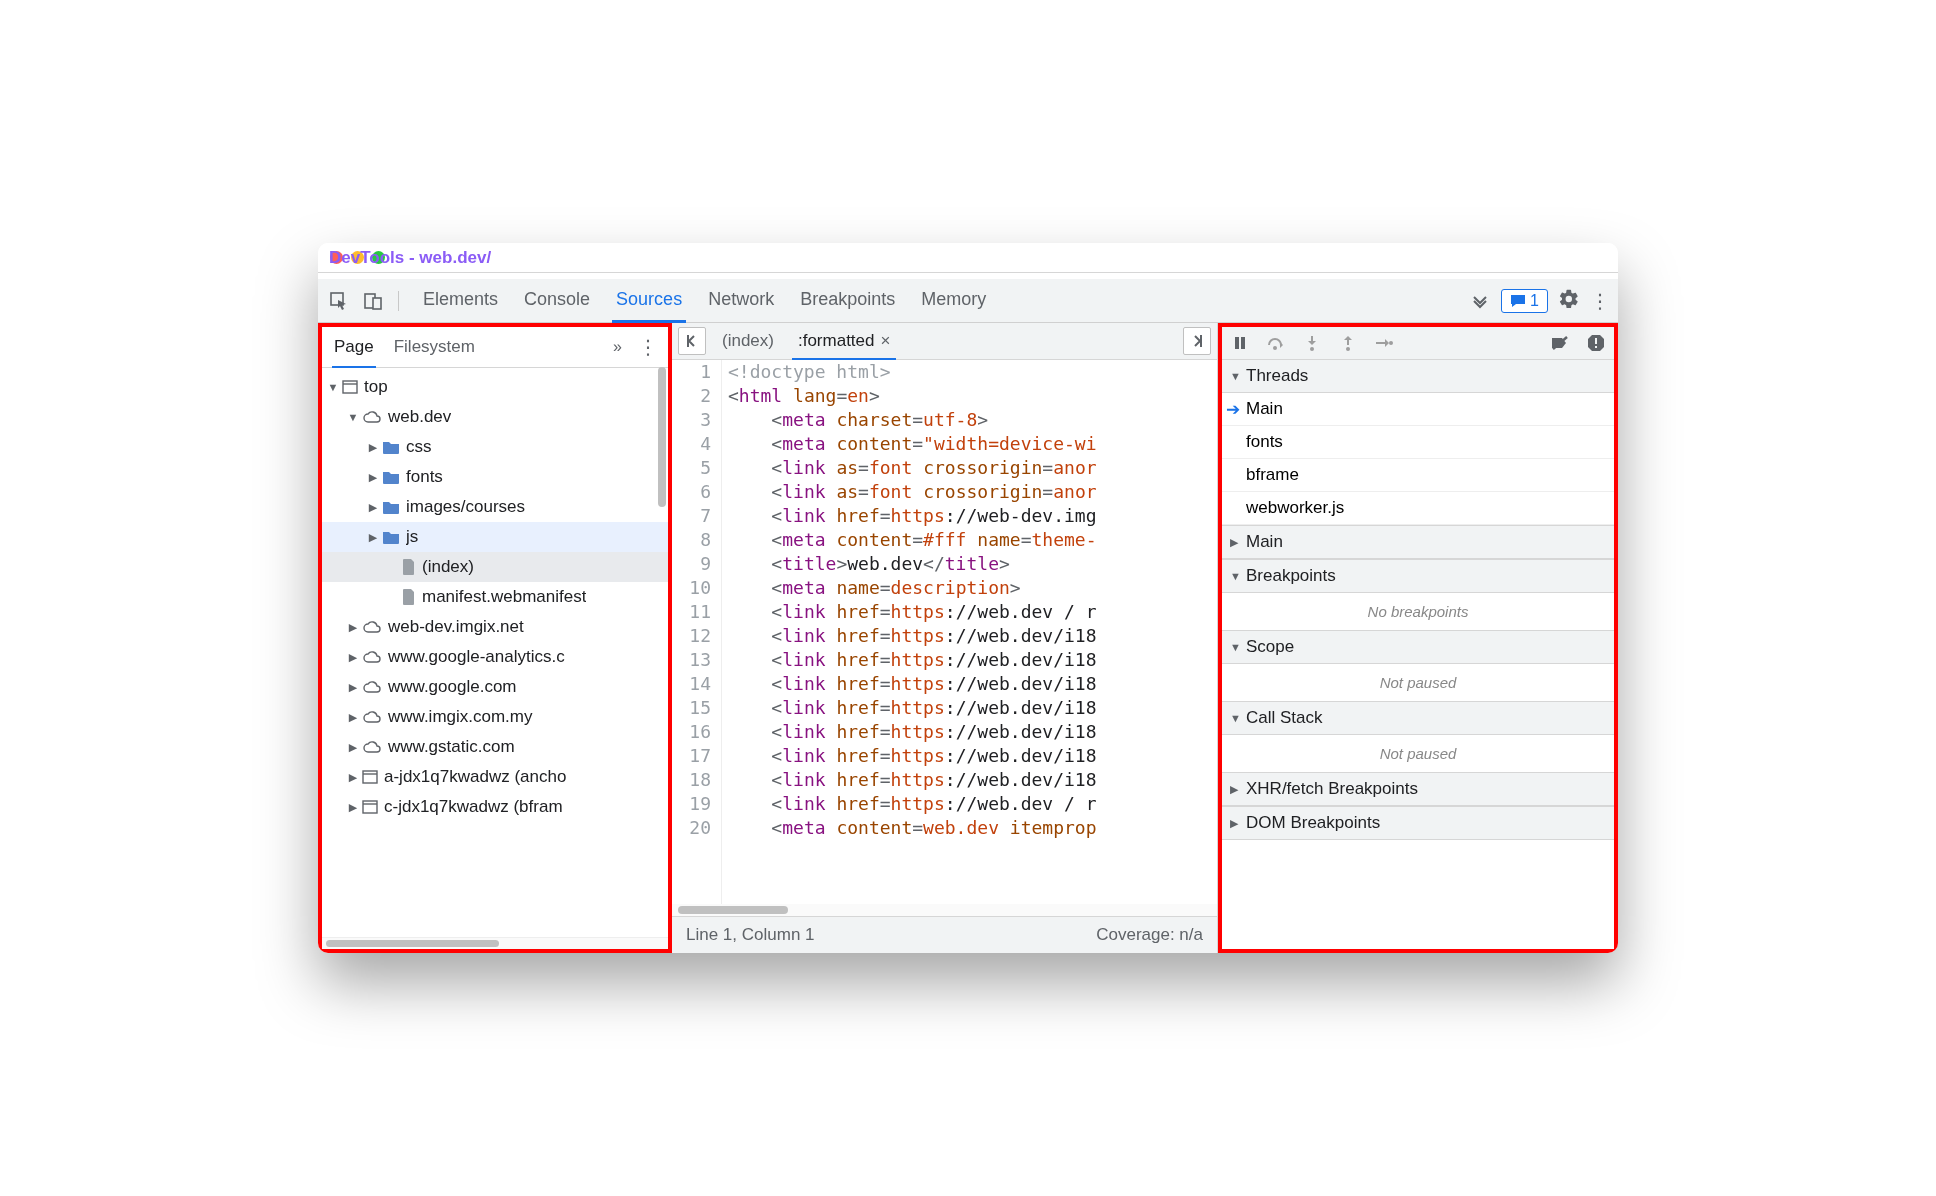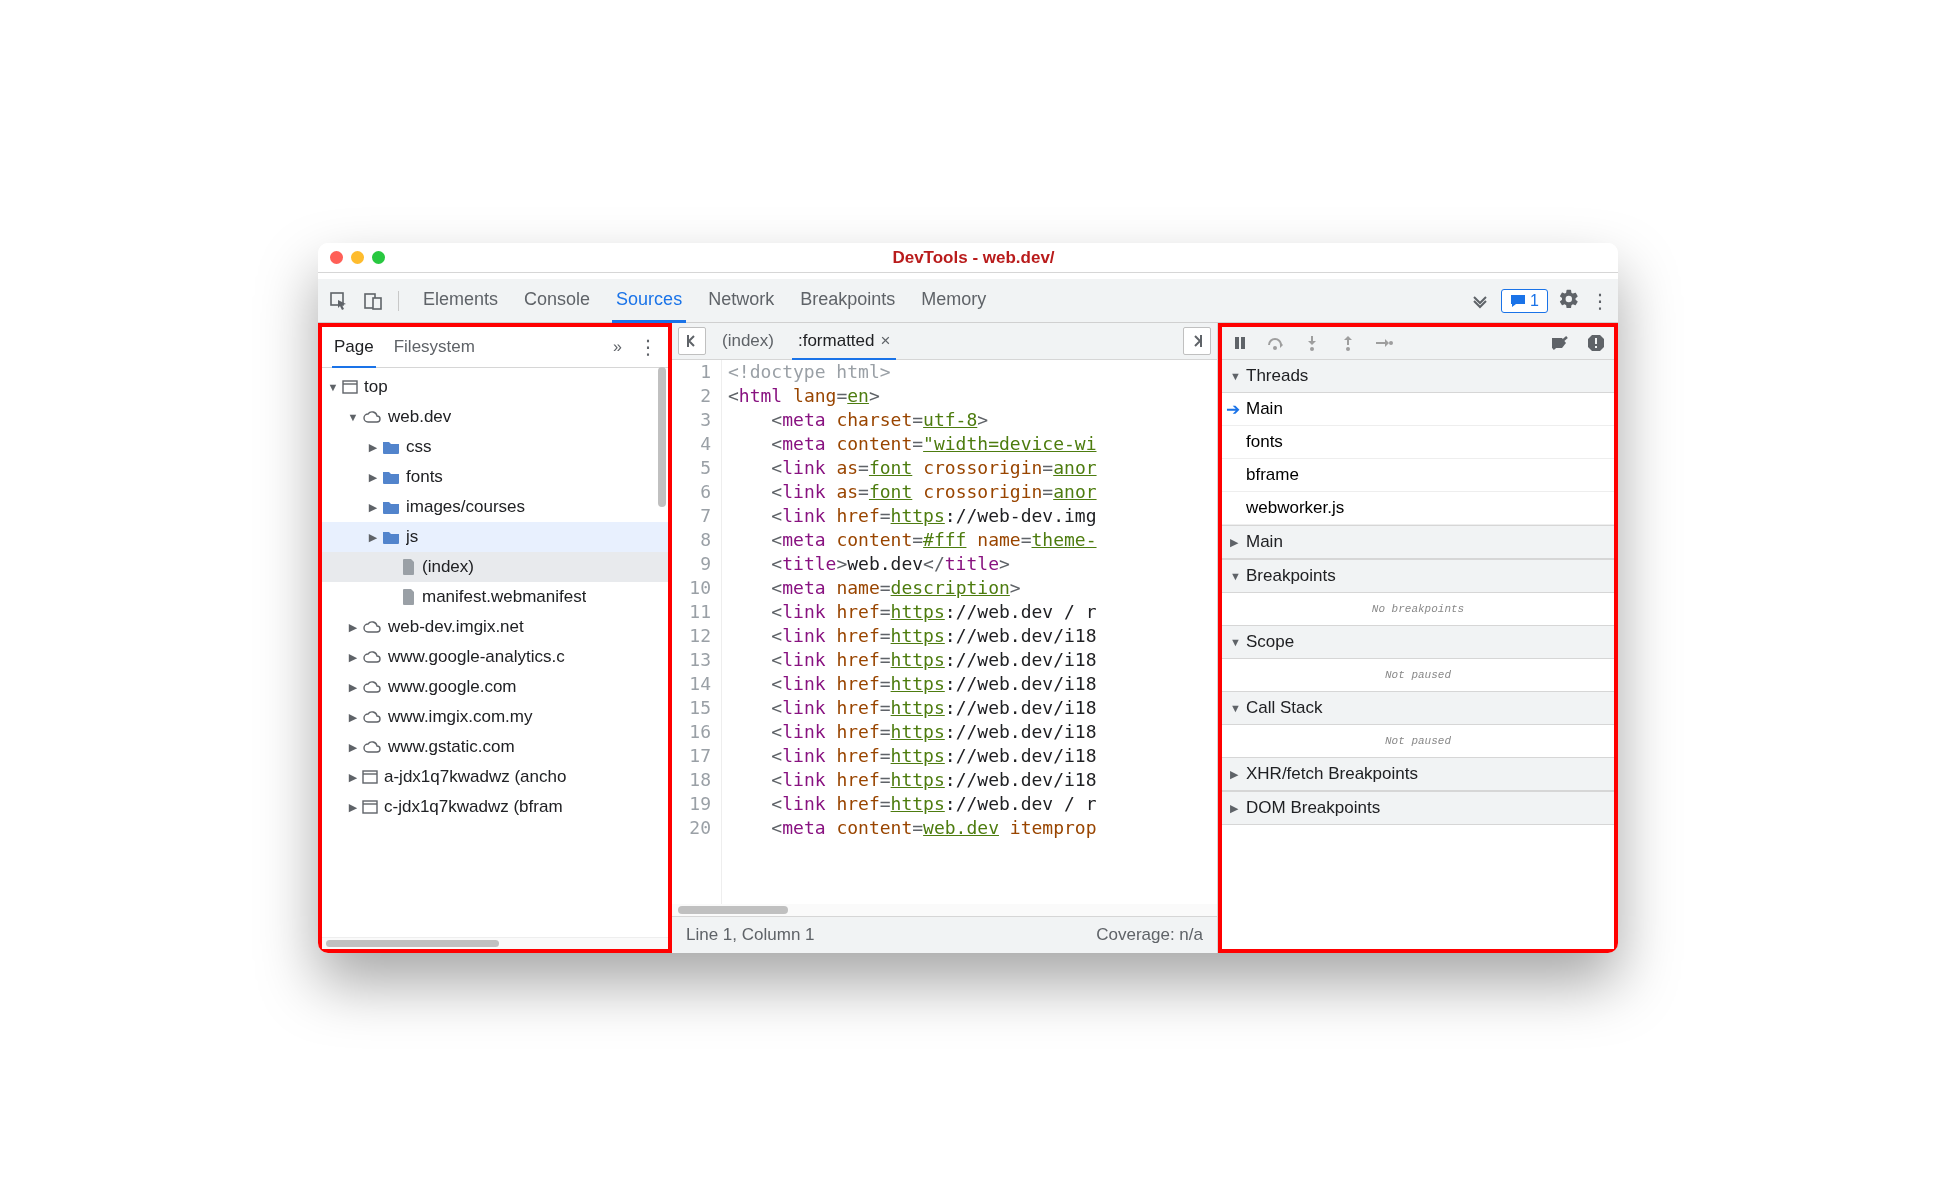--- a/index.html
+++ b/index.html
@@ -25,21 +25,21 @@
   padding: 8px 12px;
   background: #fff;
   border-bottom: 1px solid #d6d6d6;
   position: relative;
 }
 .traffic-lights { display: flex; gap: 8px; }
 .traffic-lights span { width: 13px; height: 13px; border-radius: 50%; display: block; }
 .tl-red { background: #ff5f57; }
 .tl-yellow { background: #febc2e; }
 .tl-green { background: #28c840; }
-.title { position: absolute; left: 11px; right: 0; text-align: center; font-size: 17px; color: #b91c1c; font-weight: 600; pointer-events: none; }
+.title { position: absolute; left: 11px; right: 0; font-size: 17px; color: #8b5cf6; font-weight: 600; pointer-events: none; }
 .toolbar {
   display: flex;
   align-items: center;
   padding: 4px 8px;
   background: #f1f3f4;
   border-bottom: 1px solid #d0d0d0;
   gap: 8px;
   margin-top: 6px;
 }
 .toolbar .tb-icon { width: 26px; height: 26px; display: flex; align-items: center; justify-content: center; color: #5f6368; cursor: pointer; }
@@ -75,37 +75,37 @@
 .mid-tab { font-size: 17px; padding: 4px 10px; color: #5f6368; position: relative; cursor: pointer; }
 .mid-tab.active { color: #202124; }
 .mid-tab.active::after { content: ""; position: absolute; left: 4px; right: 4px; bottom: -5px; height: 2px; background: #1a73e8; }
 .mid-tab .close { margin-left: 6px; color: #5f6368; }
 .code-area { flex: 1; display: flex; overflow: hidden; font-family: Menlo, Consolas, monospace; font-size: 18px; line-height: 24px; background: #fff; }
 .gutter { width: 50px; text-align: right; padding-right: 10px; color: #9aa0a6; background: #fff; border-right: 1px solid #eee; user-select: none; }
 .code { flex: 1; overflow: hidden; white-space: pre; color: #202124; padding-left: 6px; }
 .tok-doctype { color: #9aa0a6; }
 .tok-tag { color: #881280; }
 .tok-attr { color: #994500; }
-.tok-val { color: #4d7c0f; text-decoration: underline; }
+.tok-val { color: #c2410c; }
 .tok-punct { color: #5f6368; }
 .mid-status { display: flex; justify-content: space-between; padding: 8px 14px; border-top: 1px solid #d6d6d6; font-size: 17px; color: #5f6368; background: #f1f3f4; }
 .mid-scroll-h { height: 12px; background: #fafafa; position: relative; }
 .mid-scroll-h::after { content: ""; position: absolute; left: 6px; width: 110px; top: 2px; bottom: 2px; background: #c0c0c0; border-radius: 4px; }
 .panel-right { width: 400px; border: 4px solid #ff0000; display: flex; flex-direction: column; position: relative; }
 .dbg-toolbar { display: flex; align-items: center; padding: 4px 6px; gap: 12px; border-bottom: 1px solid #d6d6d6; background: #f1f3f4; }
 .dbg-toolbar .dbg-btn { width: 24px; height: 24px; display: flex; align-items: center; justify-content: center; color: #9e9e9e; cursor: pointer; }
 .dbg-toolbar .dbg-btn.active { color: #5f6368; }
 .dbg-toolbar .spacer { flex: 1; }
 .section-header { display: flex; align-items: center; padding: 6px 8px; background: #f1f3f4; border-top: 1px solid #d6d6d6; border-bottom: 1px solid #d6d6d6; font-size: 17px; color: #202124; cursor: pointer; }
 .section-header:first-of-type { border-top: none; }
 .section-header .arrow { width: 16px; font-size: 11px; color: #5f6368; }
 .section-body { background: #fff; }
 .thread-row { display: flex; align-items: center; padding: 6px 8px 6px 24px; font-size: 17px; border-bottom: 1px solid #eee; cursor: pointer; position: relative; }
 .thread-row .indicator { position: absolute; left: 4px; color: #1a73e8; }
-.section-empty { text-align: center; padding: 10px; font-style: italic; color: #888; font-size: 11px; font-family: Liberation Mono, monospace; }
+.section-empty { text-align: center; padding: 10px; font-style: italic; color: #888; font-size: 15px; }
 .icon-folder { fill: #5284cc; }
 .icon-file { fill: #9aa0a6; }
 .icon-cloud { fill: none; stroke: #5f6368; stroke-width: 1.4; }
 .icon-window { fill: none; stroke: #5f6368; stroke-width: 1.4; }
 </style>
 </head>
 <body>
 
 <div class="window">
 

